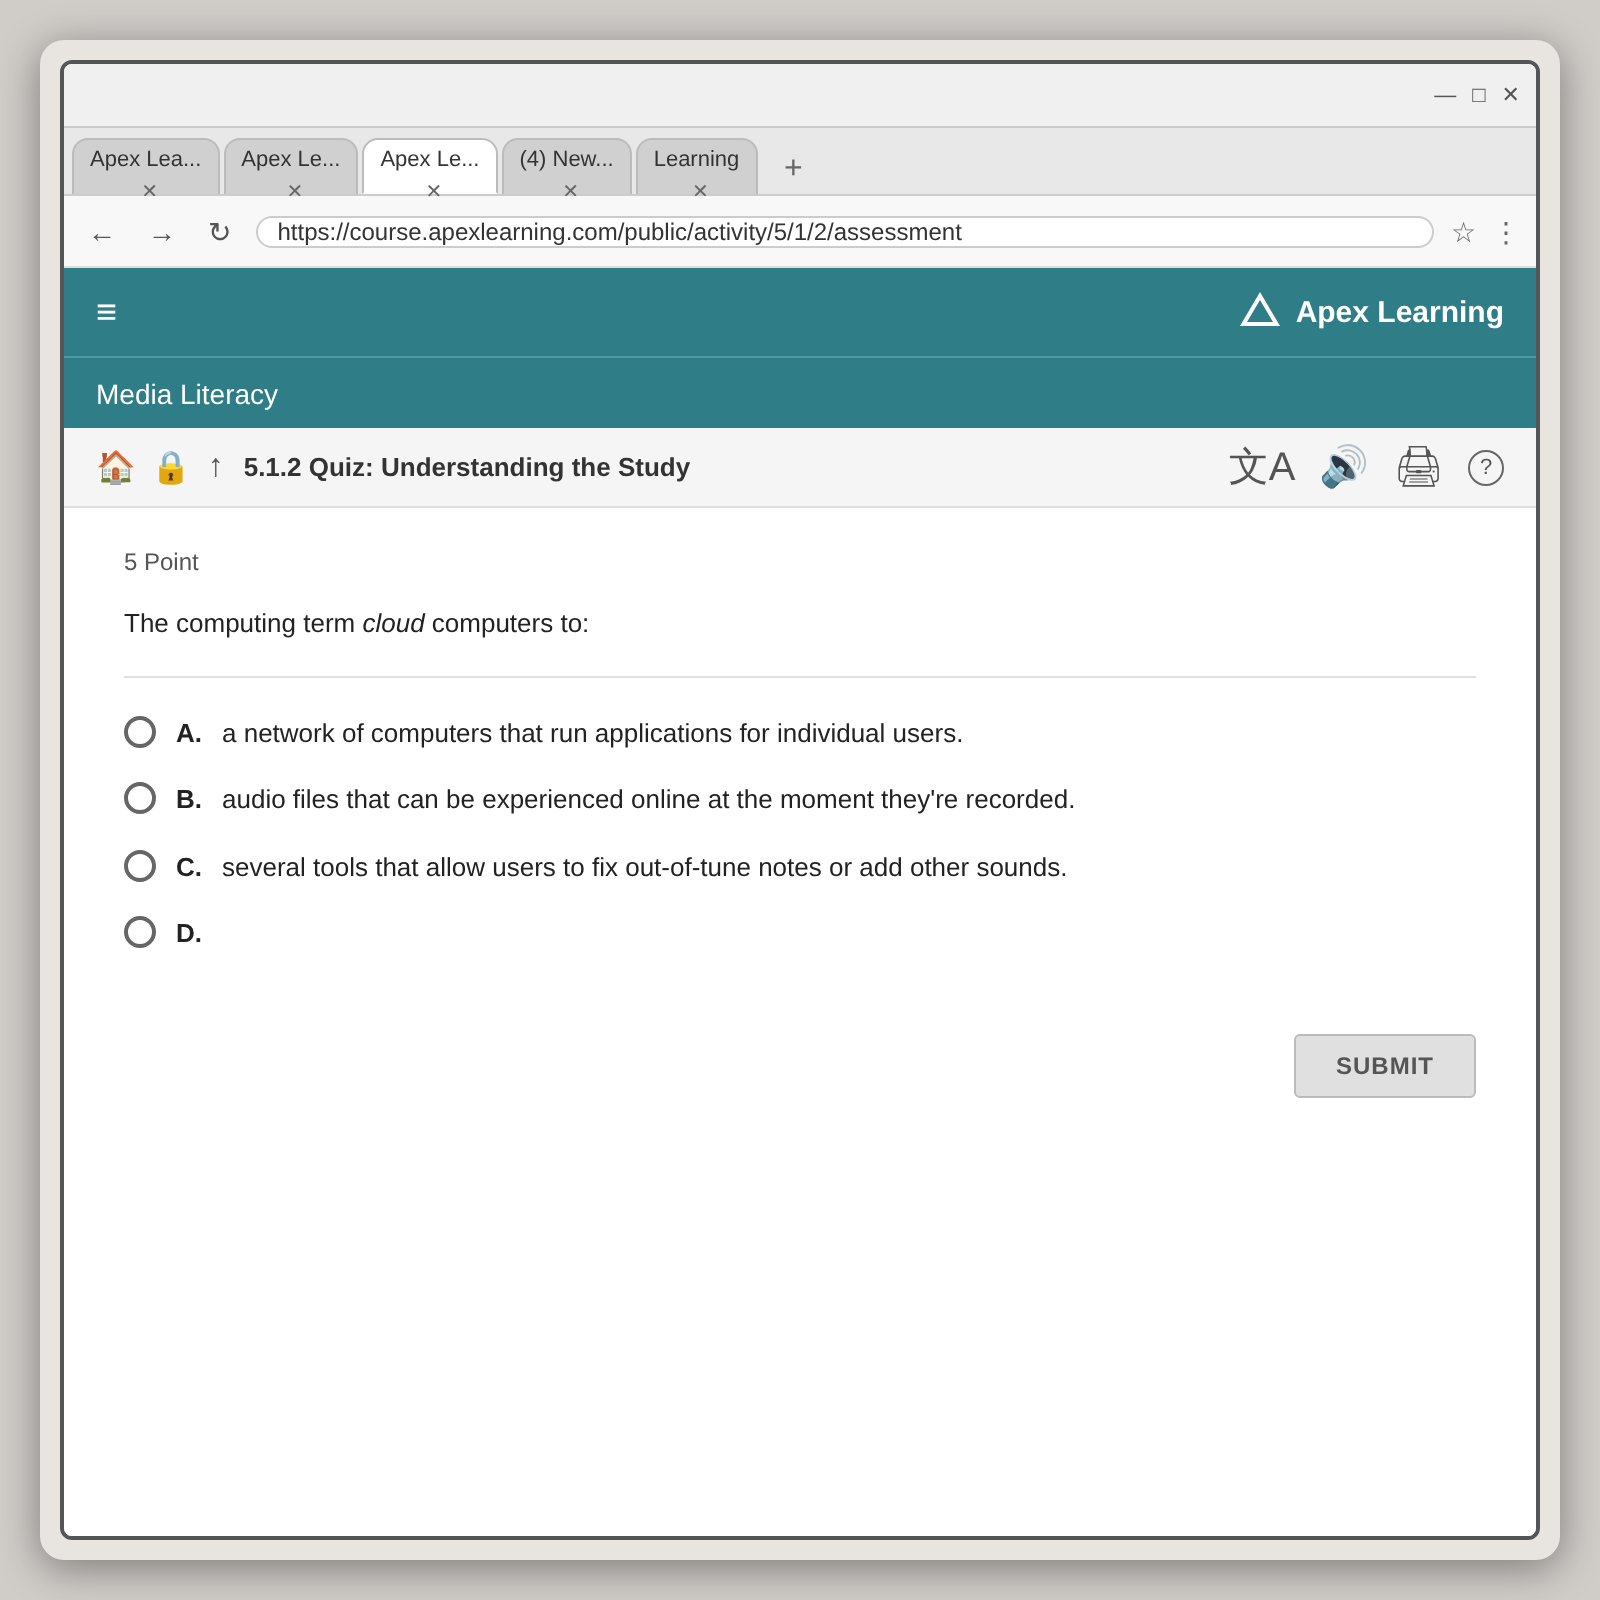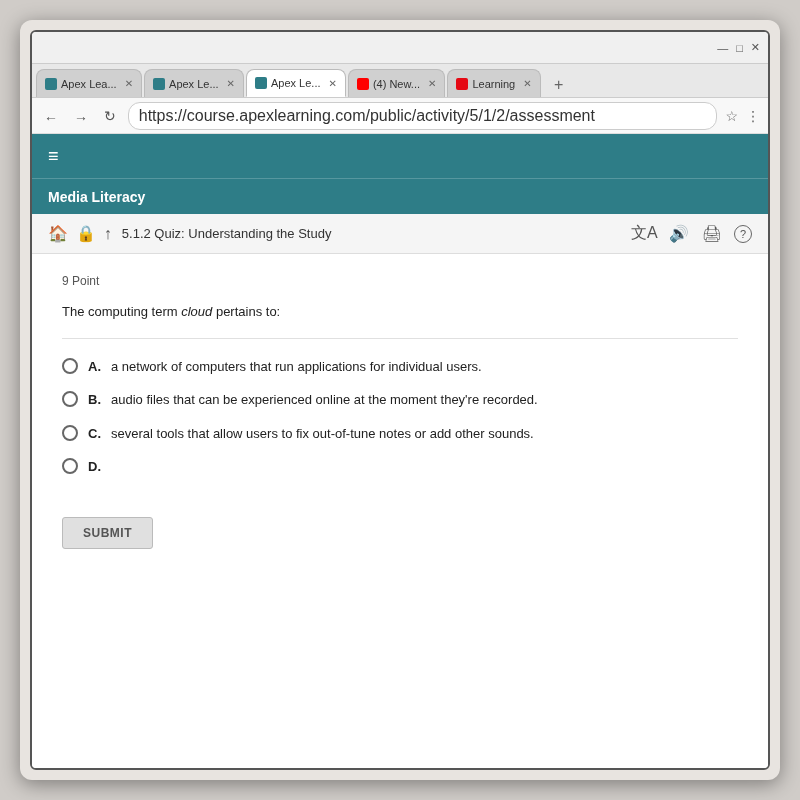--- a/index.html
+++ b/index.html
@@ -71,20 +71,21 @@
       align-items: center;
       padding: 0 8px;
       border-radius: 8px 8px 0 0;
       font-size: 11px;
       color: #333;
       gap: 4px;
       cursor: pointer;
       background: #d0d0d0;
       border: 1px solid #bbb;
       border-bottom: none;
+      flex-direction: column;
     }
     .tab.active {
       background: #fff;
       border-bottom: 1px solid #fff;
       z-index: 1;
     }
     .tab .tab-favicon {
       width: 12px;
       height: 12px;
       border-radius: 2px;
@@ -116,25 +117,25 @@
       border-bottom: 1px solid #ddd;
     }
     .nav-btn {
       font-size: 14px;
       color: #555;
       cursor: pointer;
       padding: 2px 4px;
     }
     .url-input {
       flex: 1;
-      height: 28px;
+      height: 16px;
       border: 1px solid #ccc;
       border-radius: 12px;
       padding: 0 10px;
-      font-size: 16px;
+      font-size: 12px;
       background: #fff;
       color: #333;
     }
     .address-icons {
       display: flex;
       gap: 8px;
       align-items: center;
     }
     .addr-icon {
       font-size: 14px;
@@ -171,21 +172,21 @@
       background: #2e7d87;
       height: 36px;
       display: flex;
       align-items: center;
       padding: 0 16px;
       border-top: 1px solid rgba(255,255,255,0.2);
     }
     .course-title {
       color: #fff;
       font-size: 14px;
-      font-weight: bold;
+      font-weight: normal;
     }
     
     .quiz-nav-bar {
       background: #f5f5f5;
       height: 40px;
       display: flex;
       align-items: center;
       padding: 0 16px;
       gap: 10px;
       border-bottom: 1px solid #ddd;
@@ -199,29 +200,29 @@
       font-size: 16px;
       color: #555;
       cursor: pointer;
     }
     .quiz-title {
       font-size: 13px;
       color: #333;
       flex: 1;
     }
     .quiz-title span {
-      font-weight: normal;
+      font-weight: bold;
     }
     .quiz-right-icons {
       display: flex;
       gap: 12px;
       align-items: center;
     }
     .quiz-right-icon {
-      font-size: 16px;
+      font-size: 20px;
       color: #555;
       cursor: pointer;
     }
     
     .content-area {
       flex: 1;
       background: #fff;
       padding: 20px 30px;
       overflow-y: auto;
     }
@@ -274,20 +275,21 @@
       flex-shrink: 0;
       margin-top: 1px;
       cursor: pointer;
     }
     .option-letter {
       font-weight: bold;
       flex-shrink: 0;
     }
     .submit-area {
       display: flex;
+      justify-content: flex-end;
       padding: 10px 0;
     }
     .submit-btn {
       background: #e0e0e0;
       border: 1px solid #bbb;
       color: #555;
       font-size: 12px;
       font-weight: bold;
       padding: 8px 20px;
       border-radius: 3px;
@@ -348,20 +350,26 @@
       <span class="nav-btn">↻</span>
       <input class="url-input" type="text" value="https://course.apexlearning.com/public/activity/5/1/2/assessment" style="">
       <div class="address-icons">
         <span class="addr-icon">☆</span>
         <span class="addr-icon">⋮</span>
       </div>
     </div>
 
     <div class="apex-header">
       <span class="menu-icon">≡</span>
+      <div class="apex-logo">
+        <svg class="apex-logo-icon" viewBox="0 0 24 24" fill="white">
+          <path d="M12 2L2 19h20L12 2zm0 4l6.5 11H5.5L12 6z"></path>
+        </svg>
+        <span>Apex Learning</span>
+      </div>
     </div>
 
     <div class="course-title-bar">
       <span class="course-title">Media Literacy</span>
     </div>
 
     <div class="quiz-nav-bar">
       <div class="quiz-nav-icons">
         <span class="quiz-nav-icon">🏠</span>
         <span class="quiz-nav-icon">🔒</span>
@@ -372,23 +380,23 @@
       </div>
       <div class="quiz-right-icons">
         <span class="quiz-right-icon">文A</span>
         <span class="quiz-right-icon">🔊</span>
         <span class="quiz-right-icon">🖨</span>
         <span class="quiz-right-icon" style="border:1px solid #666;border-radius:50%;width:18px;height:18px;display:flex;align-items:center;justify-content:center;font-size:11px;">?</span>
       </div>
     </div>
 
     <div class="content-area">
-      <div class="points-label">9 Point</div>
+      <div class="points-label">5 Point</div>
       <div class="question-text">
-        <span>The computing term </span><em>cloud</em><span> pertains to:</span>
+        <span>The computing term </span><em>cloud</em><span> computers to:</span>
       </div>
       <hr class="divider">
 
       <div class="options-list">
         <div class="option-item">
           <div class="option-radio"></div>
           <span class="option-letter">A.</span>
           <span>a network of computers that run applications for individual users.</span>
         </div>
         <div class="option-item">

